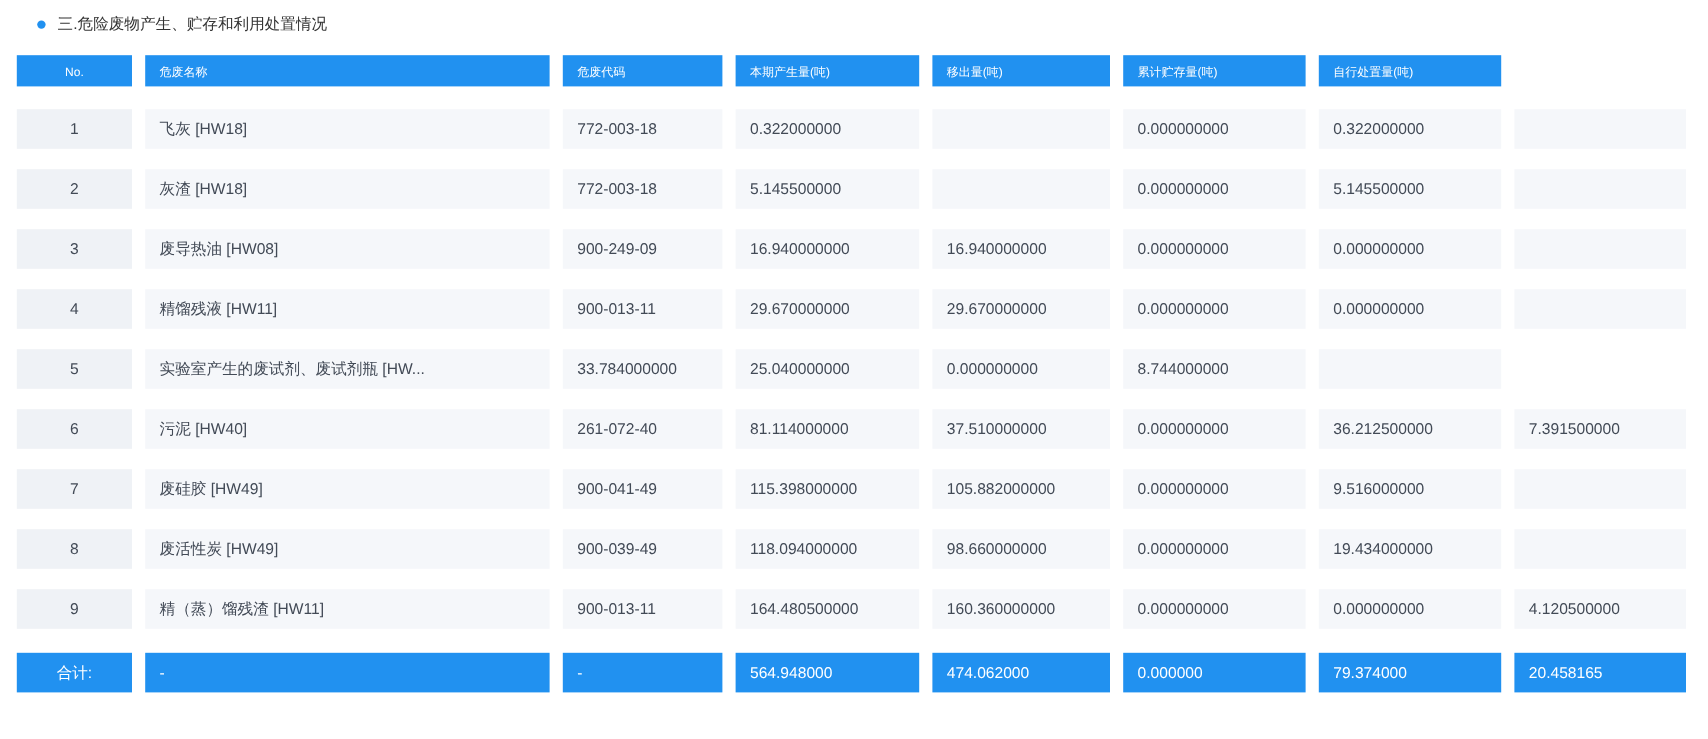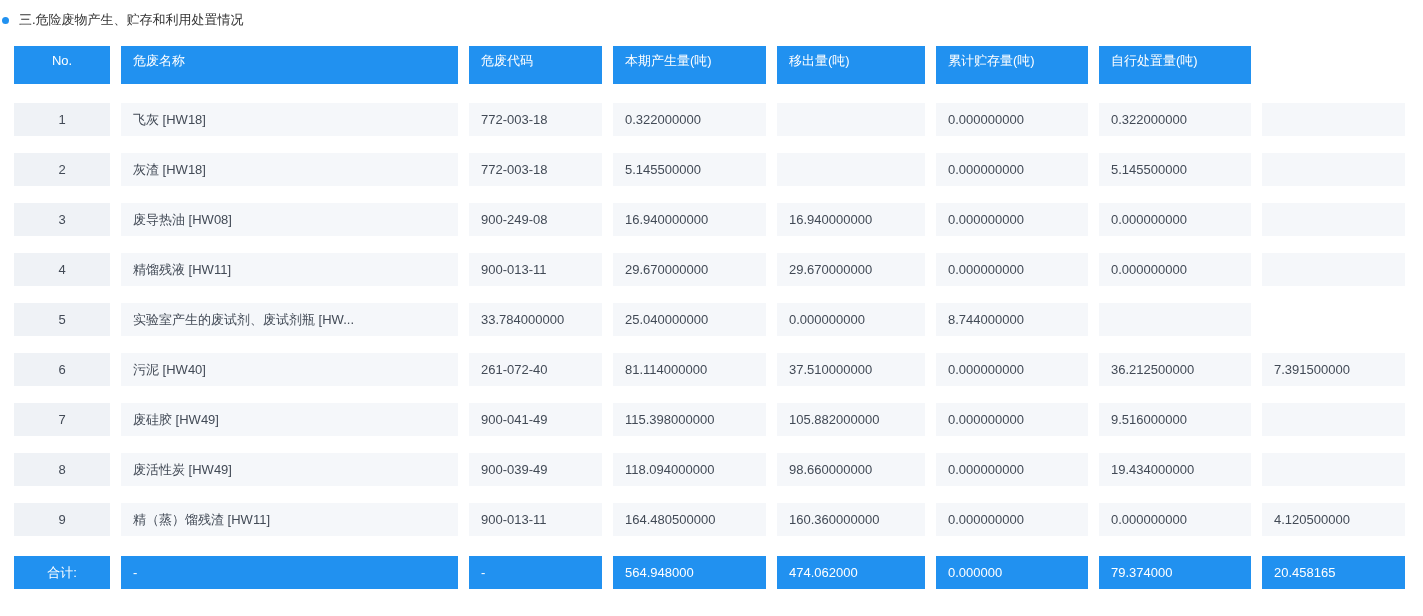--- a/index.html
+++ b/index.html
@@ -17,21 +17,21 @@
   .page {
     position: relative;
     width: 1423px;
     height: 616px;
     background: #ffffff;
     overflow: hidden;
   }
   .title-bar {
     display: flex;
     align-items: center;
-    padding: 11px 0 0 2px;
+    padding: 11px 0 0 31px;
     height: 29px;
   }
   .bullet {
     width: 7px;
     height: 7px;
     border-radius: 50%;
     background: var(--blue);
     margin-right: 10px;
     flex: 0 0 auto;
   }
@@ -49,22 +49,22 @@
     display: grid;
     grid-template-columns: 96px 337px 133px 153px 148px 152px 152px 143px;
     column-gap: 11px;
   }
   .grid-row.header { margin-bottom: 19px; }
   .grid-row.data { margin-bottom: 17px; }
   .grid-row.total { margin-top: 20px; }
   .hcell {
     background: var(--blue);
     color: #ffffff;
-    font-size: 13px;
-    height: 38px;
+    font-size: 10px;
+    height: 26px;
     line-height: 30px;
     padding: 0 12px;
     white-space: nowrap;
     overflow: hidden;
   }
   .dcell {
     background: var(--cell-bg);
     color: var(--cell-text);
     font-size: 13px;
     height: 33px;
@@ -124,21 +124,21 @@
           <div class="dcell">772-003-18</div>
           <div class="dcell">5.145500000</div>
           <div class="dcell"></div>
           <div class="dcell">0.000000000</div>
           <div class="dcell">5.145500000</div>
           <div class="dcell"></div>
         </div>
         <div class="grid-row data">
           <div class="dcell no-col center">3</div>
           <div class="dcell">废导热油 [HW08]</div>
-          <div class="dcell">900-249-08</div>
+          <div class="dcell">900-249-09</div>
           <div class="dcell">16.940000000</div>
           <div class="dcell">16.940000000</div>
           <div class="dcell">0.000000000</div>
           <div class="dcell">0.000000000</div>
           <div class="dcell"></div>
         </div>
         <div class="grid-row data">
           <div class="dcell no-col center">4</div>
           <div class="dcell">精馏残液 [HW11]</div>
           <div class="dcell">900-013-11</div>

